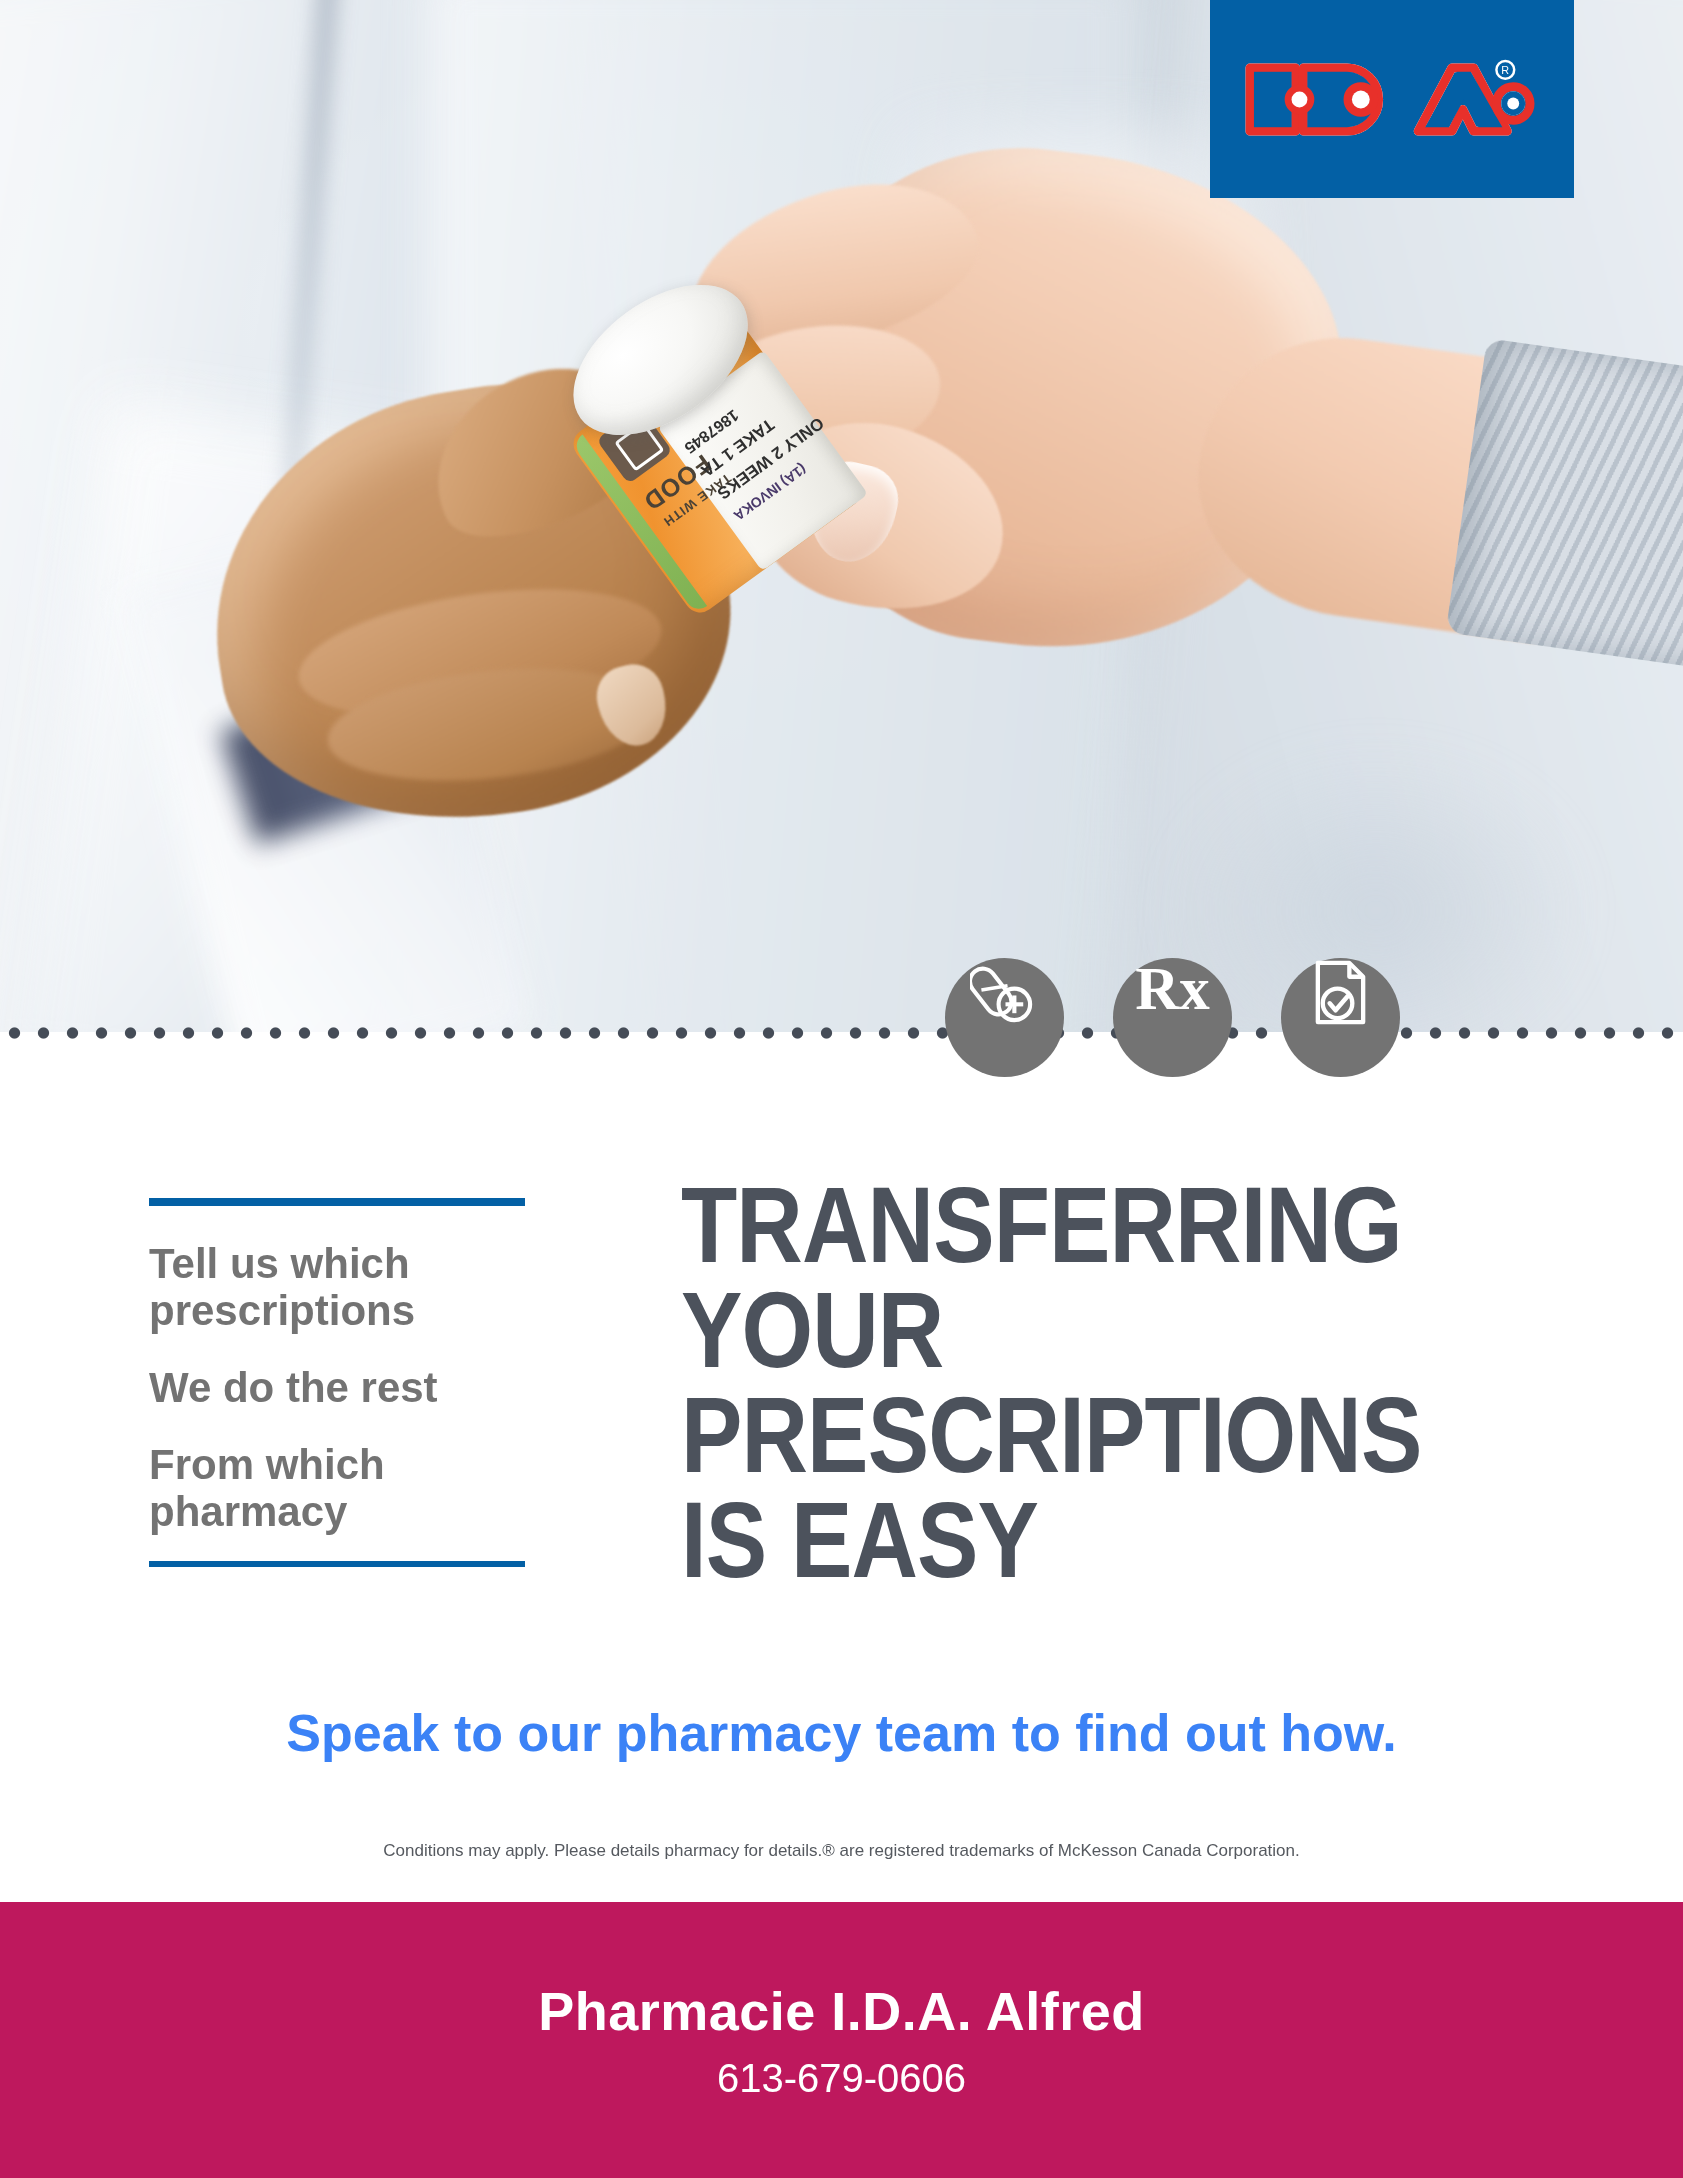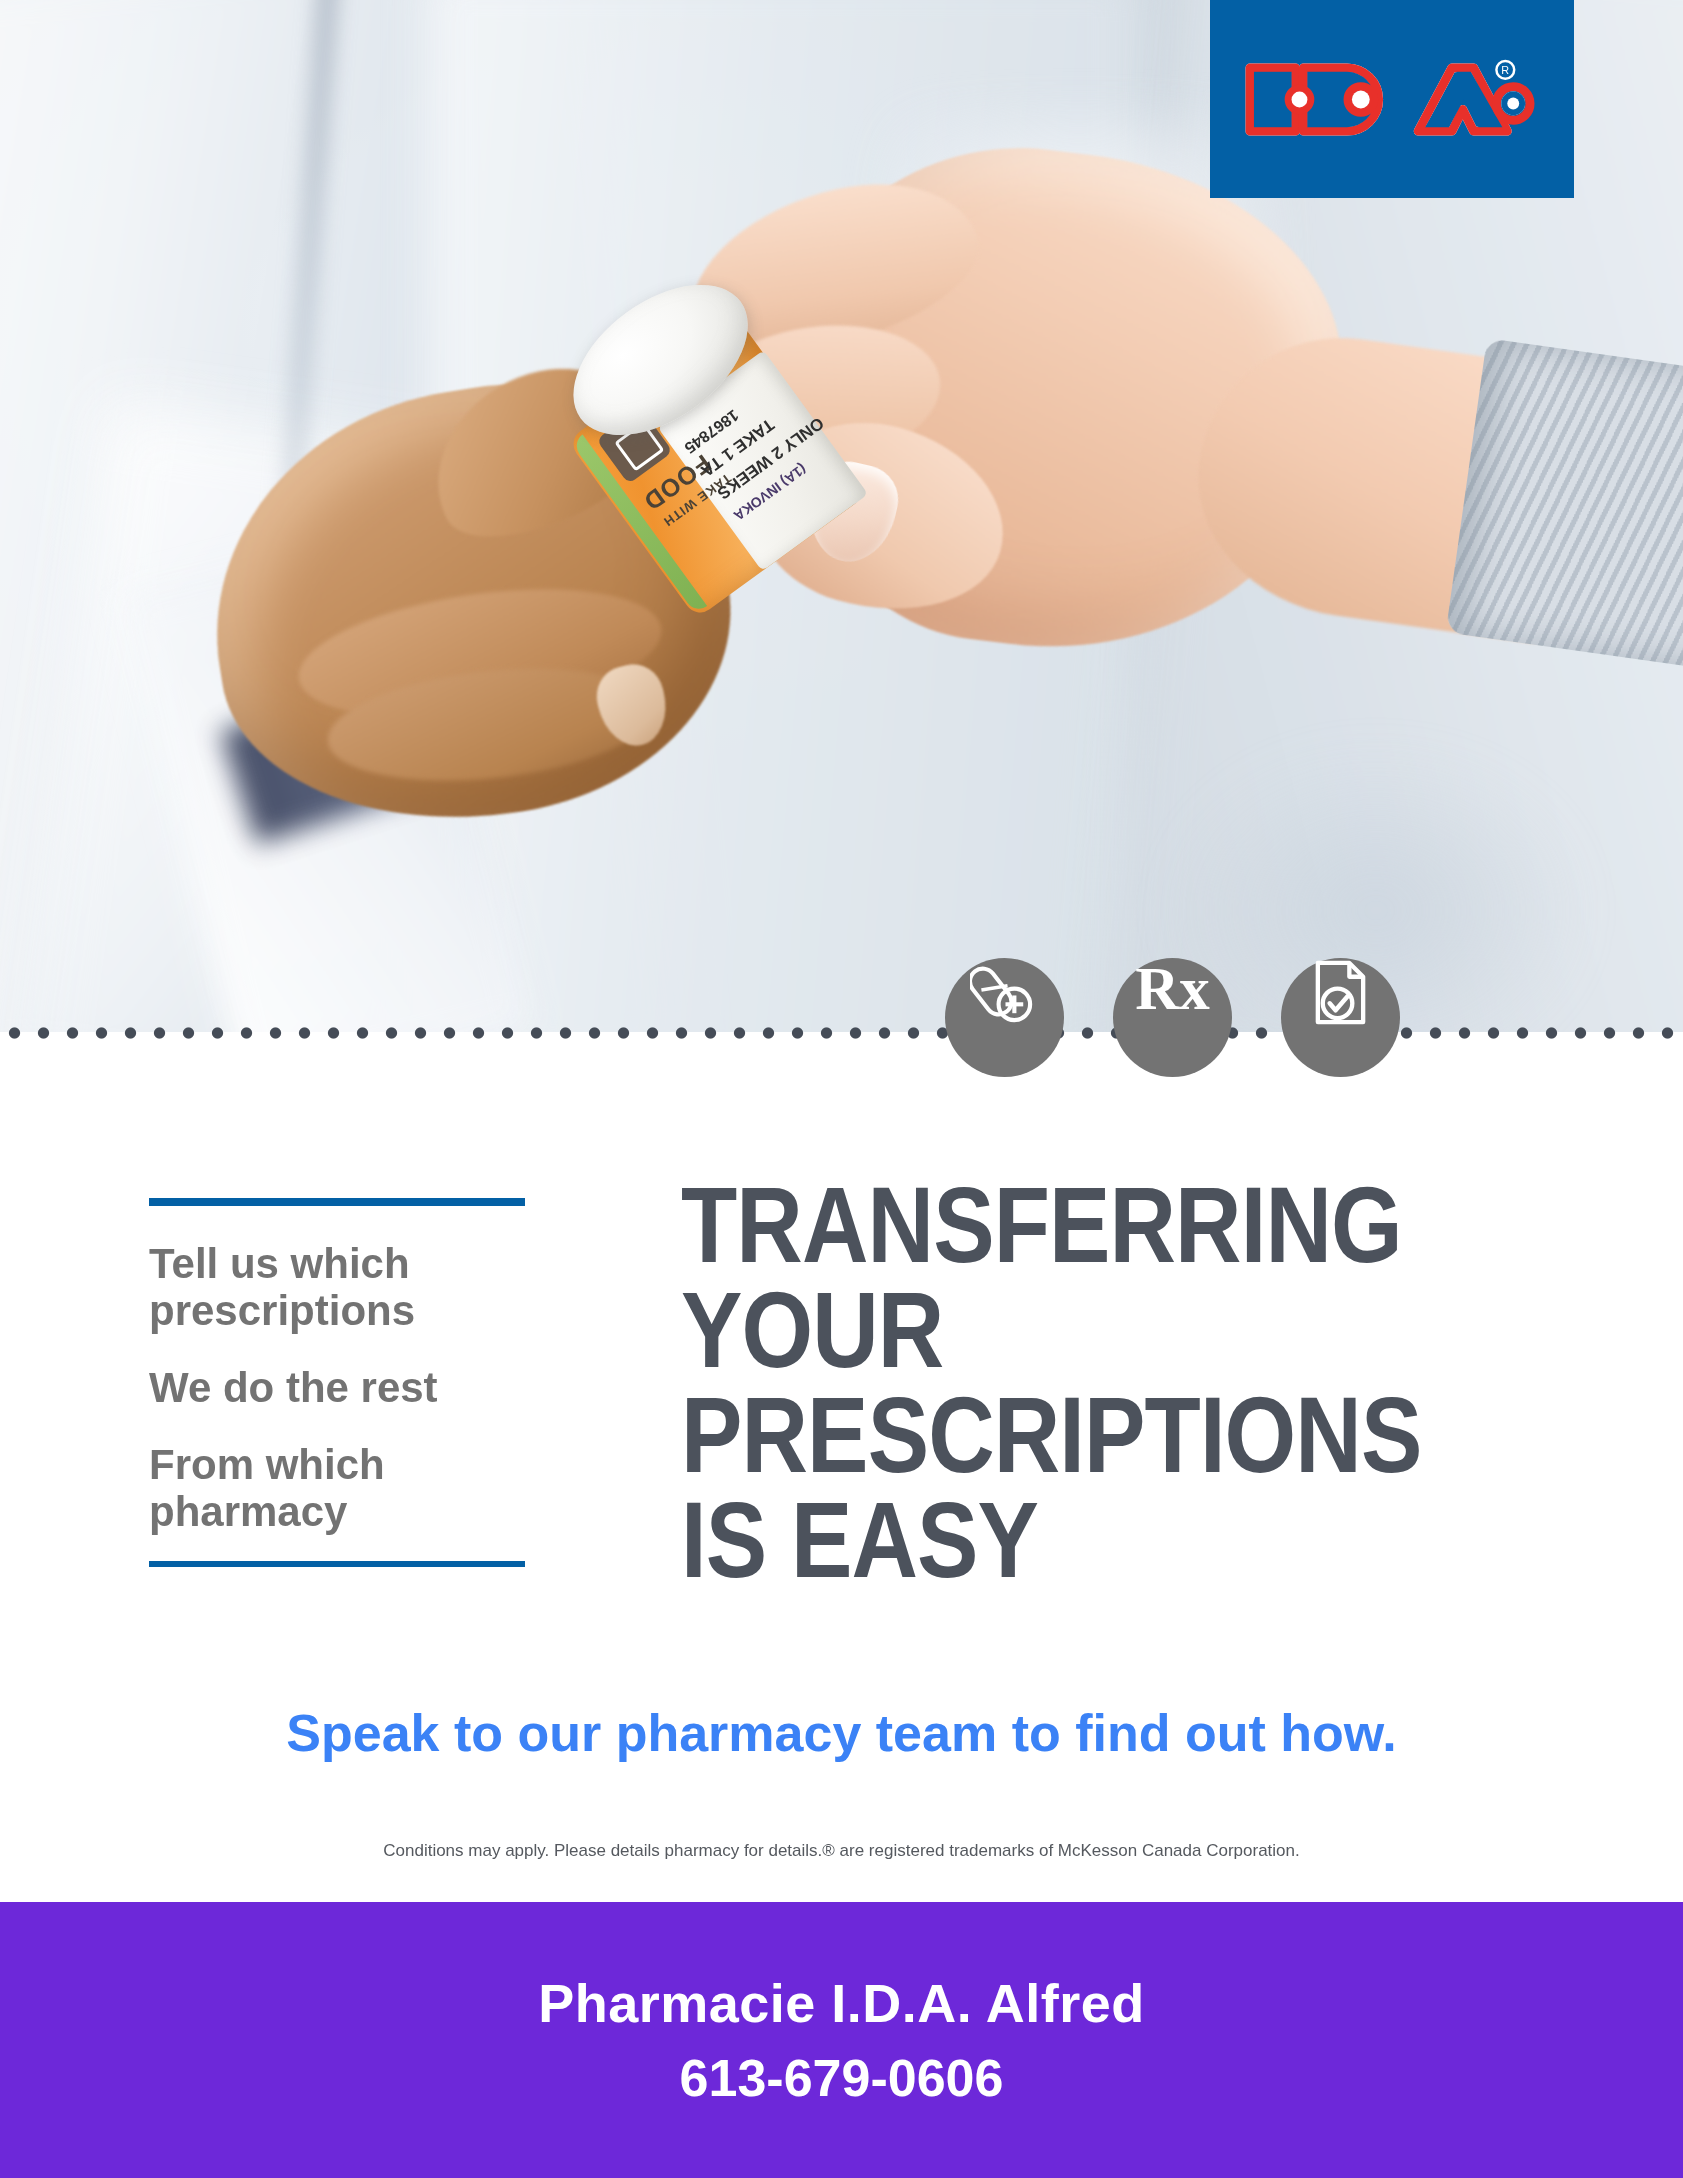--- a/index.html
+++ b/index.html
@@ -271,30 +271,30 @@
   .disclaimer {
     position:absolute; left:0; top:1841px; width:1683px; text-align:center;
     color:#55595f; font-size:17px; font-weight:400;
     font-family:"Liberation Sans", sans-serif;
     z-index:4;
   }
 
   
   .footer {
     position:absolute; left:0; top:1902px; width:1683px; height:276px;
-    background:#6d28d9; color:#ffffff;
+    background:#be185d; color:#ffffff;
     display:flex; flex-direction:column; align-items:center; justify-content:center;
     z-index:4;
   }
   .footer-name {
     font-size:54px; font-weight:700; letter-spacing:0.5px; margin-bottom:14px;
     font-family:"Liberation Sans", sans-serif;
   }
   .footer-phone {
-    font-size:52px; font-weight:700;
+    font-size:40px; font-weight:400;
     font-family:"Liberation Sans", sans-serif;
   }
 
   
   .logo {
     position:absolute; left:1210px; top:0; width:364px; height:198px;
     background:#0360A5; z-index:7;
     display:flex; align-items:center; justify-content:center;
   }
   .logo svg { display:block; }

